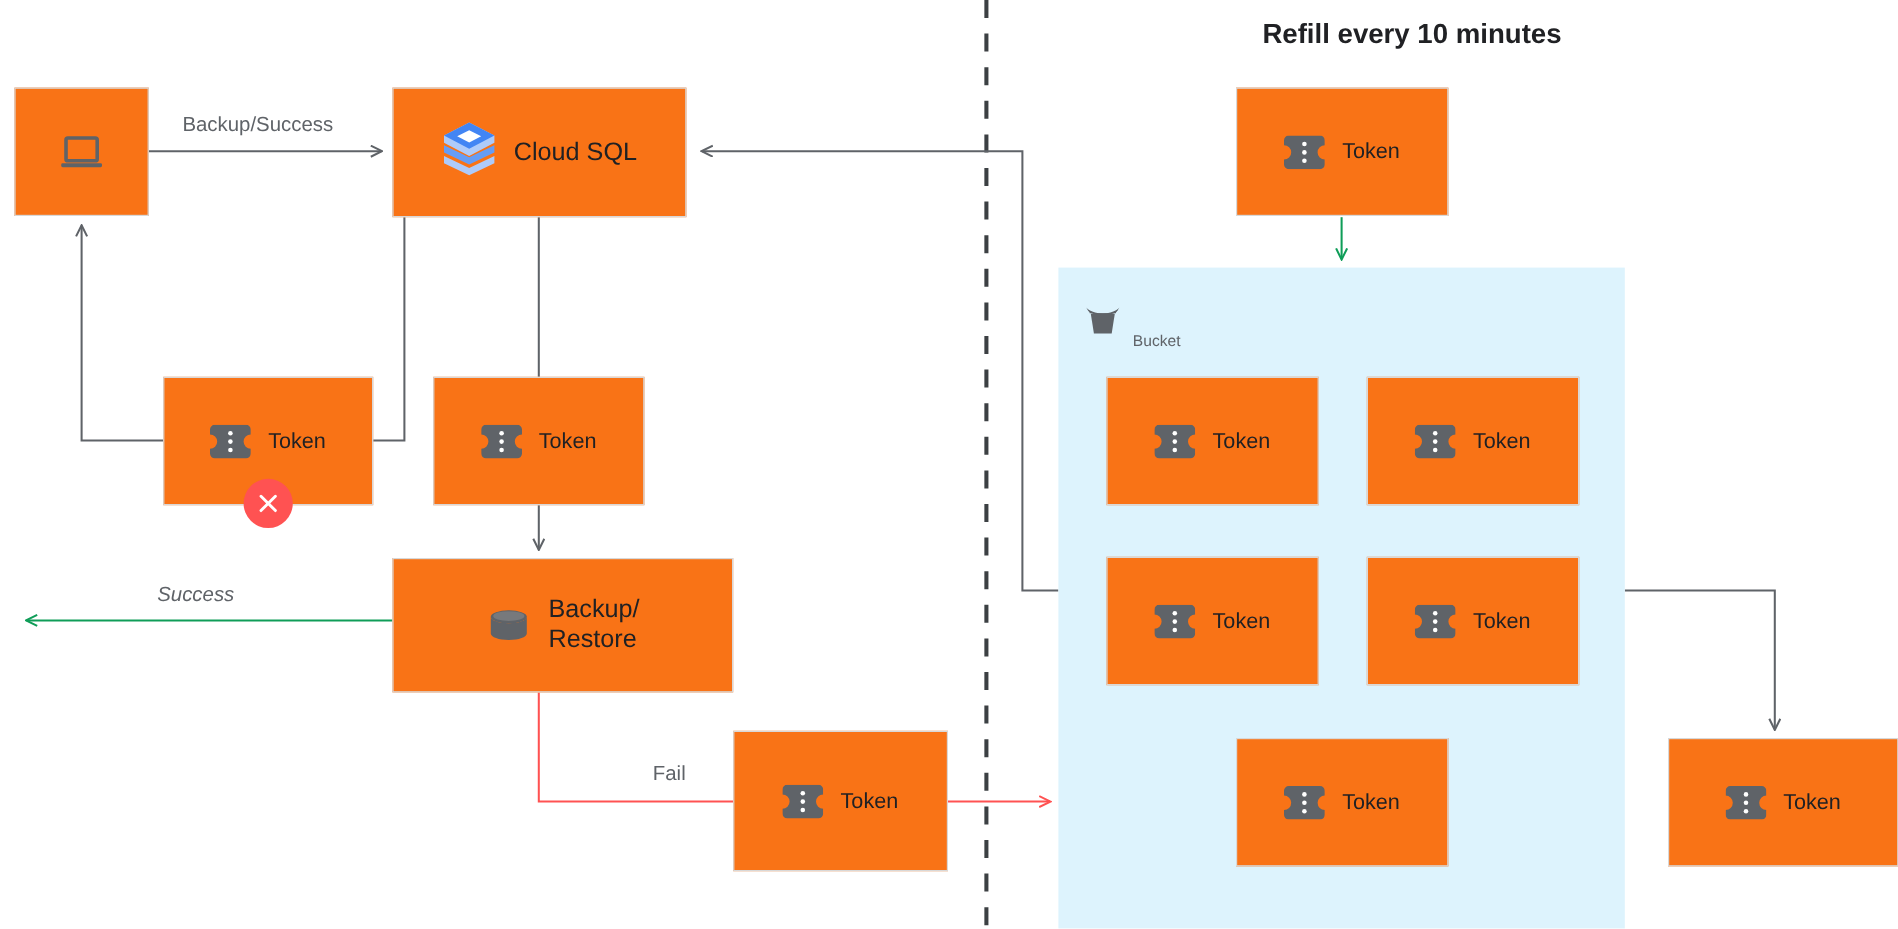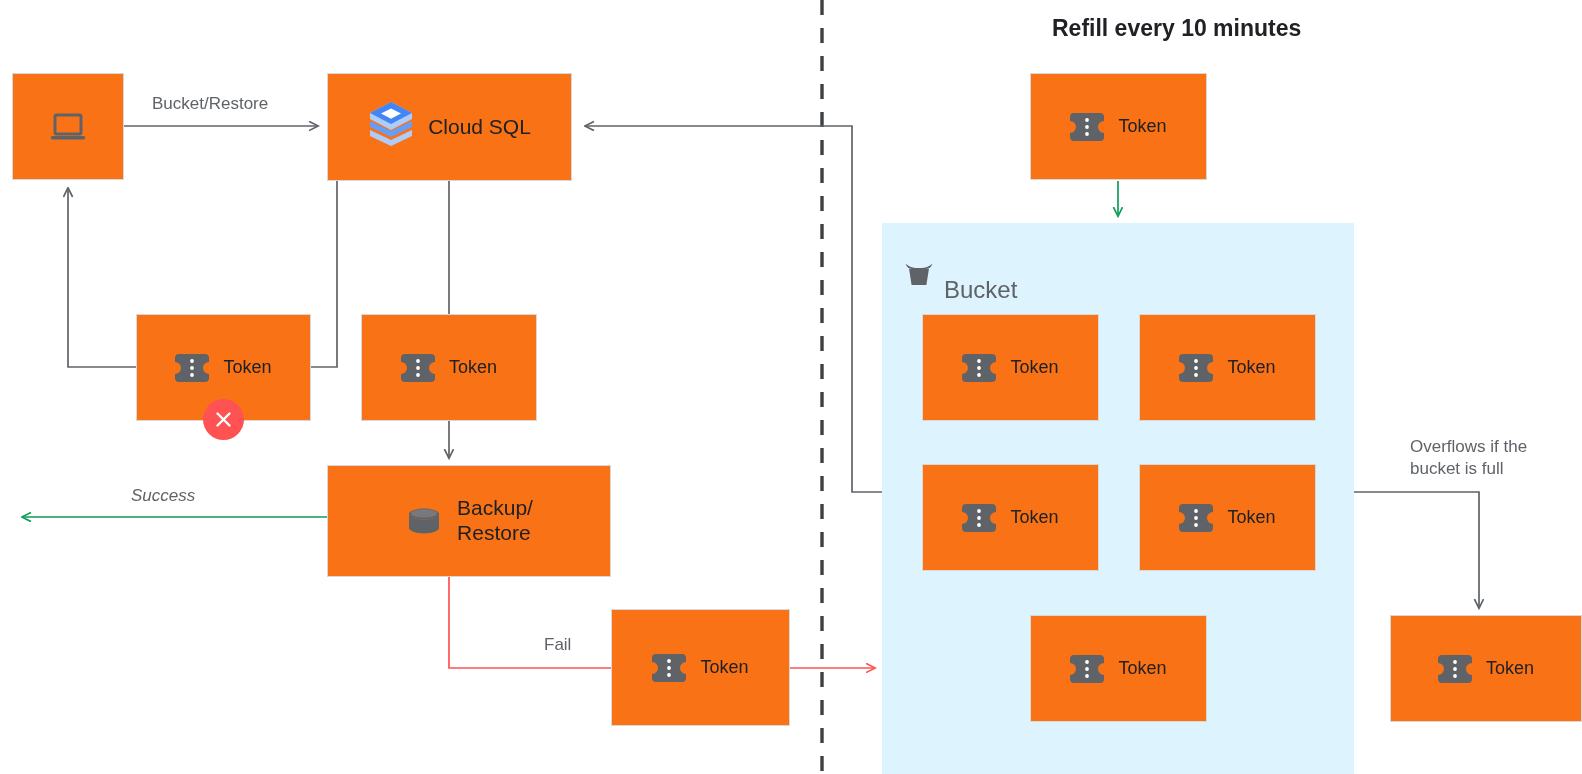--- a/index.html
+++ b/index.html
@@ -7,21 +7,21 @@
   #stage{position:relative;width:1582px;height:774px;background:#ffffff;overflow:hidden;}
   svg.layer{position:absolute;left:0;top:0;width:1582px;height:774px;pointer-events:none;}
   .node{position:absolute;box-sizing:border-box;background:#f97316;border:1px solid #d8d8d8;
         display:flex;align-items:center;justify-content:center;}
   .node .ico{flex:0 0 auto;display:inline-flex;align-items:center;justify-content:center;}
   .node .lbl{font-size:21px;color:#202124;white-space:pre-line;line-height:1.18;}
   .node.withicon{gap:14px;}
   .tokenbox .lbl{font-size:18px;}
   .bucket{position:absolute;background:#ddf3fd;}
   .bucket-head{position:absolute;display:flex;align-items:center;gap:9px;}
-  .bucket-head .lbl{font-size:24px;color:#5f6368;margin-top:28px;}
+  .bucket-head .lbl{font-size:13px;color:#5f6368;margin-top:28px;}
   .edgelabel{position:absolute;font-size:17px;color:#5f6368;line-height:1.3;}
   .title{position:absolute;font-size:23px;font-weight:bold;color:#202124;}
   .errbadge{position:absolute;width:41px;height:41px;border-radius:50%;background:#ff5252;
             display:flex;align-items:center;justify-content:center;}
 </style>
 </head>
 <body>
 
 <div id="stage">
 
@@ -231,22 +231,20 @@
       <svg width="34" height="28" viewBox="0 0 34 28">
         <path d="M4,0 H30 A4,4 0 0 1 34,4 V8 A6,6 0 0 0 34,20 V24 A4,4 0 0 1 30,28 H4 A4,4 0 0 1 0,24 V20 A6,6 0 0 0 0,8 V4 A4,4 0 0 1 4,0 Z" fill="#5f6368"></path>
         <circle cx="17" cy="7" r="1.9" fill="#fff"></circle>
           <circle cx="17" cy="14" r="1.9" fill="#fff"></circle>
           <circle cx="17" cy="21" r="1.9" fill="#fff"></circle>
       </svg>
     </span>
     <span class="lbl">Token</span>
   </div>
 
-  <div class="edgelabel" style="left:152px;top:93px;">Bucket/Restore</div>
+  <div class="edgelabel" style="left:152px;top:93px;">Backup/Success</div>
 
   <div class="edgelabel" style="left:131px;top:485px;font-style:italic;">Success</div>
 
   <div class="edgelabel" style="left:544px;top:634px;">Fail</div>
 
-  <div class="edgelabel" style="left:1410px;top:436px;white-space:pre-line;">Overflows if the
-bucket is full</div>
 
 </div>
 
 </body></html>

